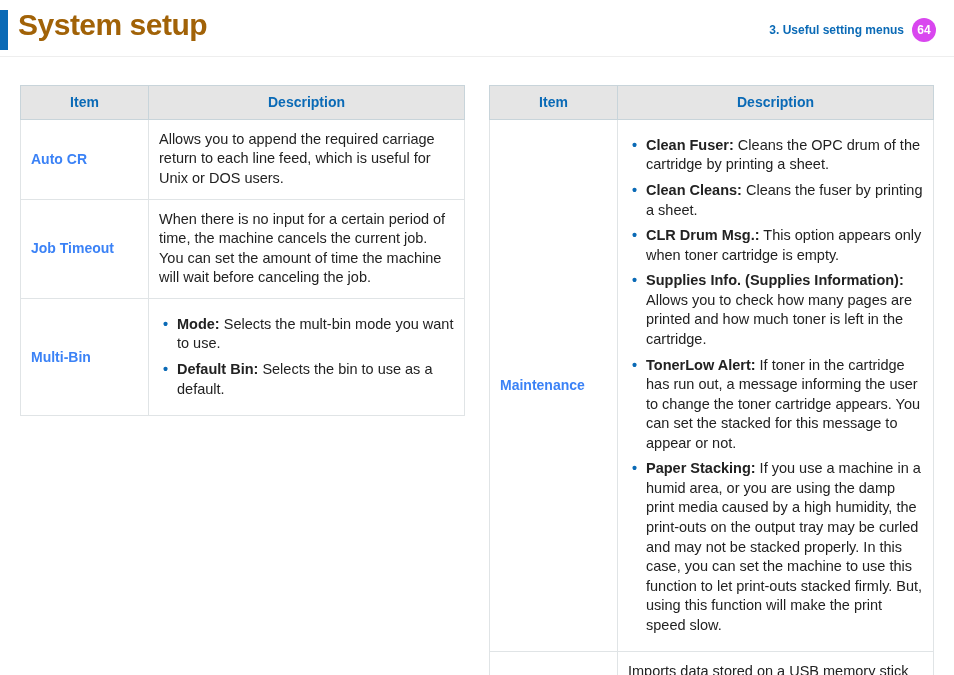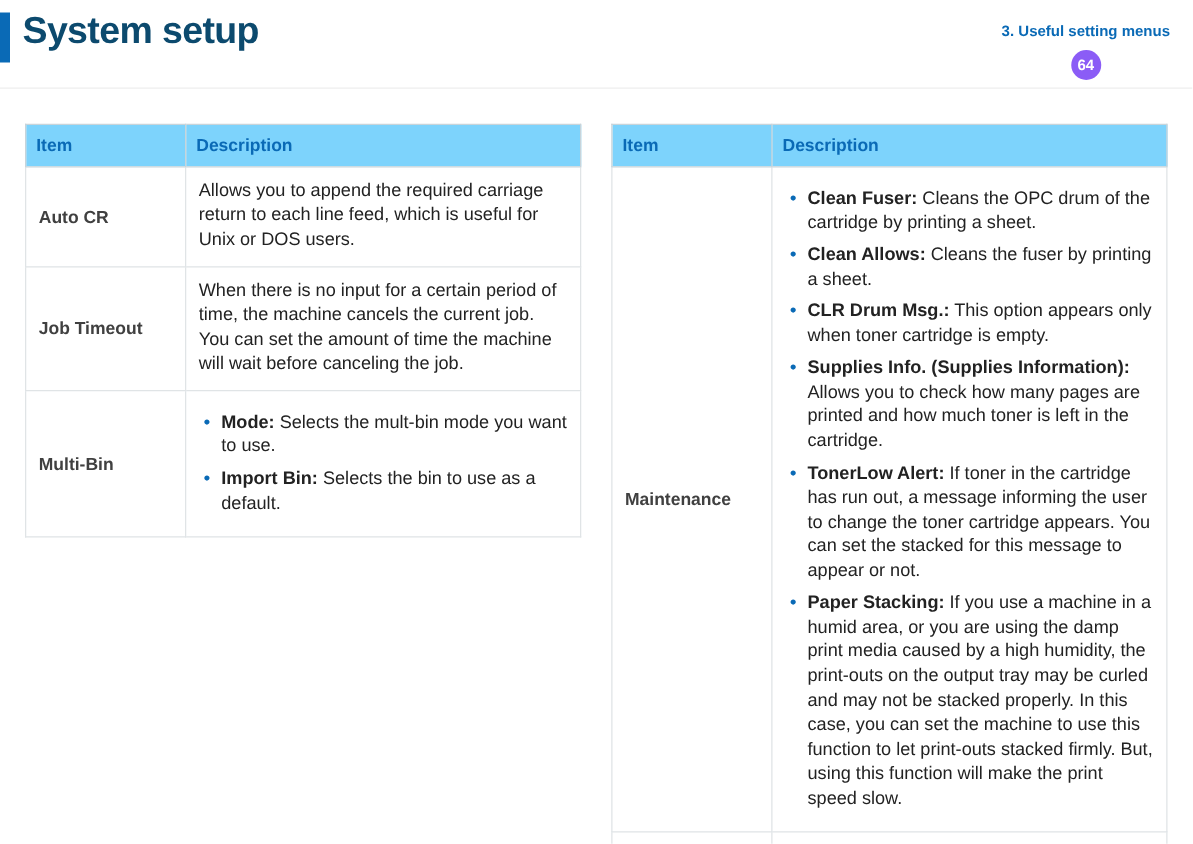--- a/index.html
+++ b/index.html
@@ -20,40 +20,39 @@
   .accent-bar {
     width: 8px;
     height: 40px;
     background: #0a6ab6;
     margin-right: 10px;
     margin-top: 2px;
   }
   .page-title {
     font-size: 30px;
     font-weight: 700;
-    color: #0c4a6e;
+    color: #a16207;
     line-height: 1.1;
     letter-spacing: -0.5px;
     text-align: center;
   }
   .header-right {
     margin-left: auto;
     display: flex;
     align-items: center;
     gap: 8px;
     padding-top: 10px;
-    flex-direction: column;
   }
   .section-label {
     font-size: 12px;
     font-weight: 700;
     color: #0a6ab6;
   }
   .page-badge {
-    background: #8b5cf6;
+    background: #d946ef;
     color: #fff;
     font-size: 12px;
     font-weight: 700;
     width: 24px;
     height: 24px;
     border-radius: 50%;
     display: flex;
     align-items: center;
     justify-content: center;
   }
@@ -63,36 +62,36 @@
     padding: 28px 20px 0 20px;
   }
   .col { flex: 1; }
   table {
     width: 100%;
     border-collapse: collapse;
     font-size: 14.5px;
     line-height: 1.35;
   }
   th {
-    background: #7dd3fc;
+    background: #e5e5e5;
     color: #0a6ab6;
     font-weight: 700;
     padding: 7px 8px;
     border: 1px solid #c8d4da;
-    text-align: left;
+    text-align: center;
     font-size: 14px;
   }
   td {
     border: 1px solid #e0e4e6;
     padding: 10px 10px;
     vertical-align: middle;
     margin-top: 37px;
   }
   td.item {
-    color: #404040;
+    color: #3b82f6;
     font-weight: 700;
     width: 128px;
     font-size: 14px;
     vertical-align: middle;
   }
   td.desc { color: #222; }
   ul.bullets {
     list-style: none;
     padding-left: 4px;
   }
@@ -140,21 +139,21 @@
         </tr>
         <tr>
           <td class="item">Job Timeout</td>
           <td class="desc">When there is no input for a certain period of time, the machine cancels the current job. You can set the amount of time the machine will wait before canceling the job.</td>
         </tr>
         <tr>
           <td class="item">Multi-Bin</td>
           <td class="desc">
             <ul class="bullets">
               <li><span class="b">Mode:</span><span> Selects the mult-bin mode you want to use.</span></li>
-              <li><span class="b">Import Bin:</span><span> Selects the bin to use as a default.</span></li>
+              <li><span class="b">Default Bin:</span><span> Selects the bin to use as a default.</span></li>
             </ul>
           </td>
         </tr>
       </tbody>
     </table>
   </div>
 
   <div class="col">
     <table>
       <thead>
@@ -162,21 +161,21 @@
           <th>Item</th>
           <th>Description</th>
         </tr>
       </thead>
       <tbody>
         <tr>
           <td class="item">Maintenance</td>
           <td class="desc">
             <ul class="bullets">
               <li><span class="b">Clean Fuser:</span><span> Cleans the OPC drum of the cartridge by printing a sheet.</span></li>
-              <li><span class="b">Clean Allows:</span><span> Cleans the fuser by printing a sheet.</span></li>
+              <li><span class="b">Clean Cleans:</span><span> Cleans the fuser by printing a sheet.</span></li>
               <li><span class="b">CLR Drum Msg.:</span><span>  This option appears only when toner cartridge is empty.</span></li>
               <li><span class="b">Supplies Info. (Supplies Information):</span><span> Allows you to check how many pages are printed and how much toner is left in the cartridge.</span></li>
               <li><span class="b">TonerLow Alert:</span><span> If toner in the cartridge has run out, a message informing the user to change the toner cartridge appears. You can set the stacked for this message to appear or not.</span></li>
               <li><span class="b">Paper Stacking:</span><span> If you use a machine in a humid area, or you are using the damp print media caused by a high humidity, the print-outs on the output tray may be curled and may not be stacked properly. In this case, you can set the machine to use this function to let print-outs stacked firmly. But, using this function will make the print speed slow.</span></li>
             </ul>
           </td>
         </tr>
         <tr>
           <td class="item">Import Setting</td>
           <td class="desc">Imports data stored on a USB memory stick to the machine.</td>

